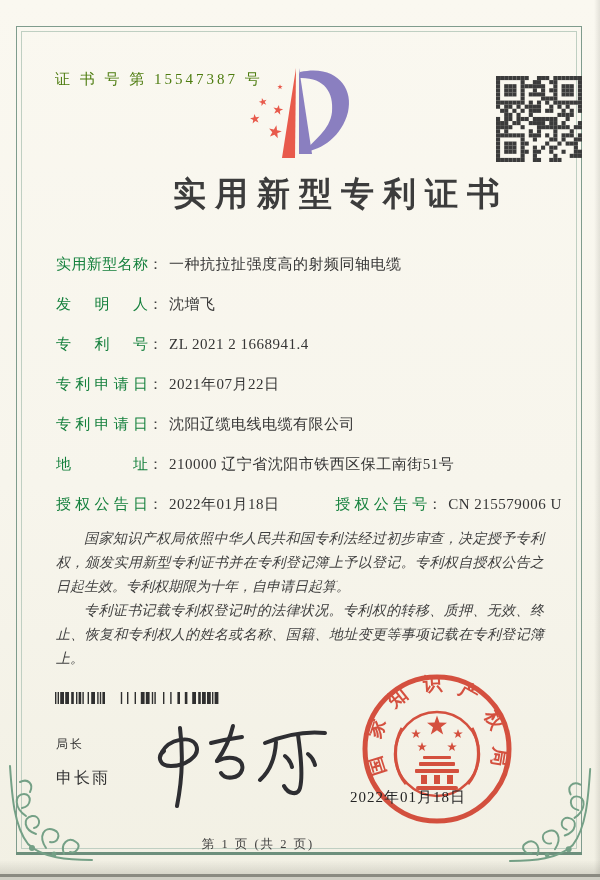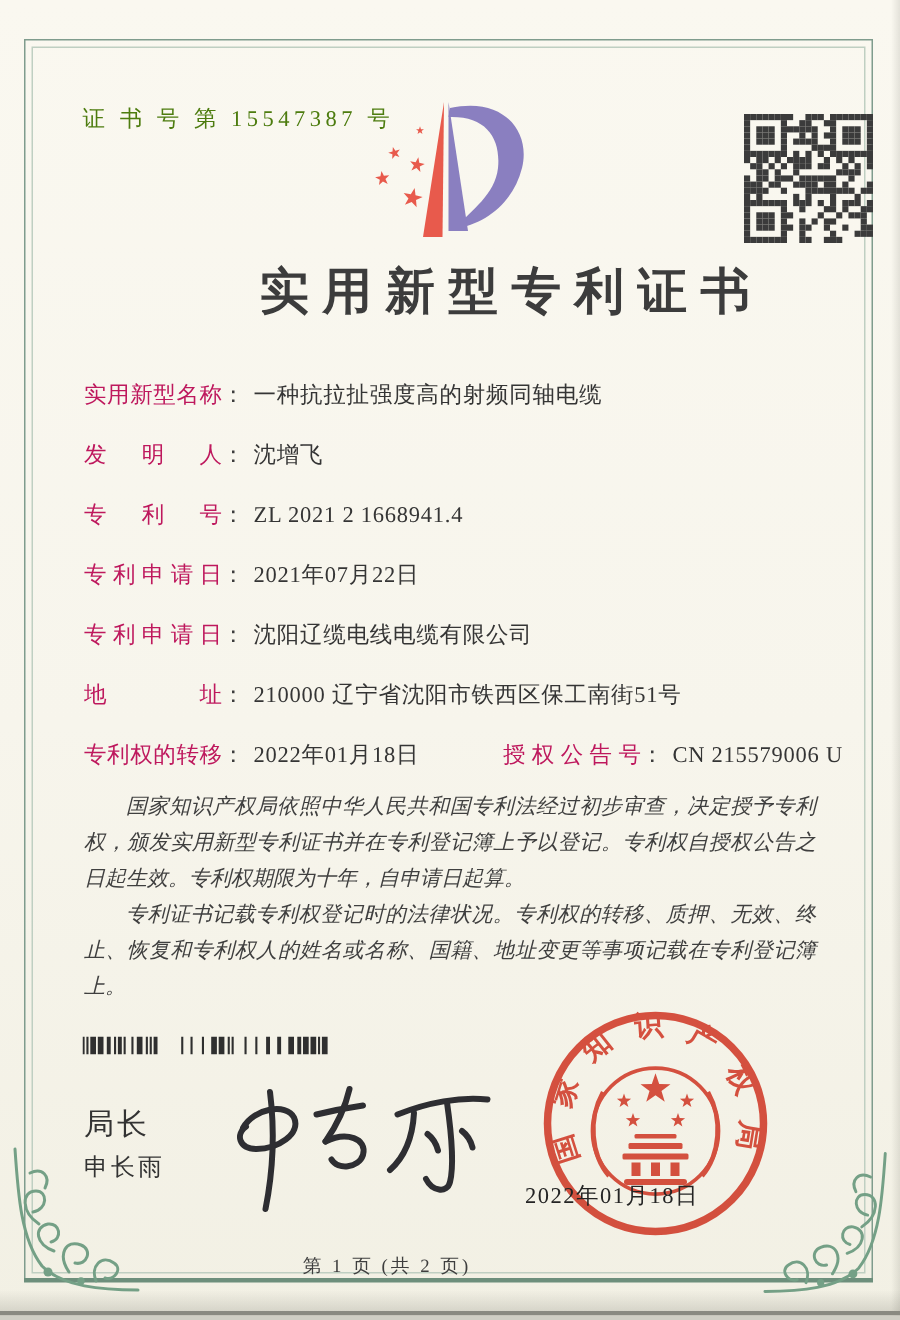--- a/index.html
+++ b/index.html
@@ -28,33 +28,33 @@
   
   .cert-no{left:55px;top:70px;font-size:15px;letter-spacing:3px;color:#4d7c0f;}
   .logo-box{left:238px;top:62px;width:130px;height:112px;}
   .qr-box{left:496px;top:76px;width:86px;height:86px;}
   .doc-title{left:0;top:172px;width:600px;text-align:center;
     font-size:33px;font-weight:600;letter-spacing:9px;color:#3c3c3c;padding-left:41px;}
   
   .fields{left:56px;top:254px;width:500px;font-size:15px;}
   .f-row{height:20px;line-height:20px;margin-bottom:20px;white-space:nowrap;}
   .f-label{display:inline-block;width:92px;text-align:justify;text-align-last:justify;
-    text-justify:inter-character;vertical-align:top;color:#be185d;}
+    text-justify:inter-character;vertical-align:top;color:#15803d;}
   .f-colon{display:inline-block;margin-right:6px;color:#3d3d3d;}
   .f-value{color:#353535;letter-spacing:0.5px;}
   .grant-row{left:56px;top:494px;width:500px;font-size:15px;height:20px;line-height:20px;white-space:nowrap;}
   .grant-no{margin-left:52px;}
   
   .body-text{left:56px;top:527px;width:488px;font-size:14px;font-style:italic;
     line-height:1.72;color:#3f3f3f;text-align:justify;}
   .body-text p{margin:0;text-indent:2em;}
   
   .barcode{left:55px;top:690px;width:164px;height:12px;}
   
-  .director-title{left:56px;top:736px;font-size:20px;letter-spacing:2px;color:#333;}
+  .director-title{left:56px;top:736px;font-size:12px;letter-spacing:2px;color:#333;}
   .director-name{left:56px;top:768px;font-size:16px;letter-spacing:2px;color:#333;}
   .signature-box{left:145px;top:718px;width:198px;height:102px;}
   
   .seal-box{left:346px;top:658px;width:182px;height:182px;mix-blend-mode:multiply;}
   .seal-date{left:350px;top:788px;font-size:15px;letter-spacing:1px;color:#242424;z-index:5;}
   
   .flourish-left{left:2px;top:760px;width:92px;height:104px;}
   .flourish-right{left:508px;top:762px;width:90px;height:104px;transform:scaleX(-1);}
   
   .page-footer{left:0;top:836px;width:516px;text-align:center;font-size:12.5px;
@@ -361,21 +361,21 @@
   <div class="f-row">
     <span class="f-label">专利申请日</span><span class="f-colon">：</span><span class="f-value">沈阳辽缆电线电缆有限公司</span>
   </div>
   <div class="f-row">
     <span class="f-label">地址</span><span class="f-colon">：</span><span class="f-value">210000 辽宁省沈阳市铁西区保工南街51号</span>
   </div>
 </div>
 
 <div class="abs grant-row">
   <span>
-    <span class="f-label">专利权的转移</span><span class="f-colon">：</span><span class="f-value">2022年01月18日</span>
+    <span class="f-label">授权公告日</span><span class="f-colon">：</span><span class="f-value">2022年01月18日</span>
   </span>
   <span class="grant-no">
     <span class="f-label">授权公告号</span><span class="f-colon">：</span><span class="f-value">CN 215579006 U</span>
   </span>
 </div>
 
 <div class="abs body-text">
   <p>国家知识产权局依照中华人民共和国专利法经过初步审查，决定授予专利权，颁发实用新型专利证书并在专利登记簿上予以登记。专利权自授权公告之日起生效。专利权期限为十年，自申请日起算。</p>
   <p>专利证书记载专利权登记时的法律状况。专利权的转移、质押、无效、终止、恢复和专利权人的姓名或名称、国籍、地址变更等事项记载在专利登记簿上。</p>
 </div>

